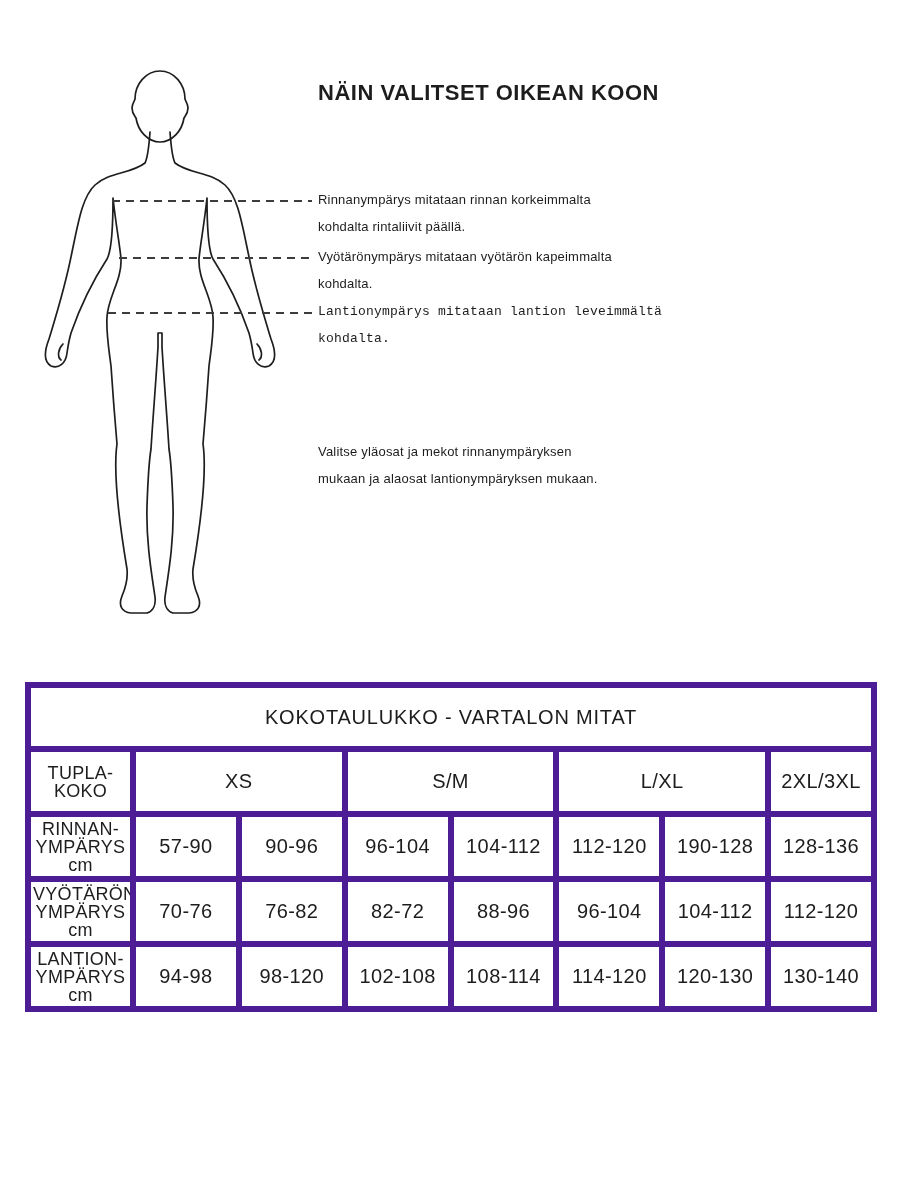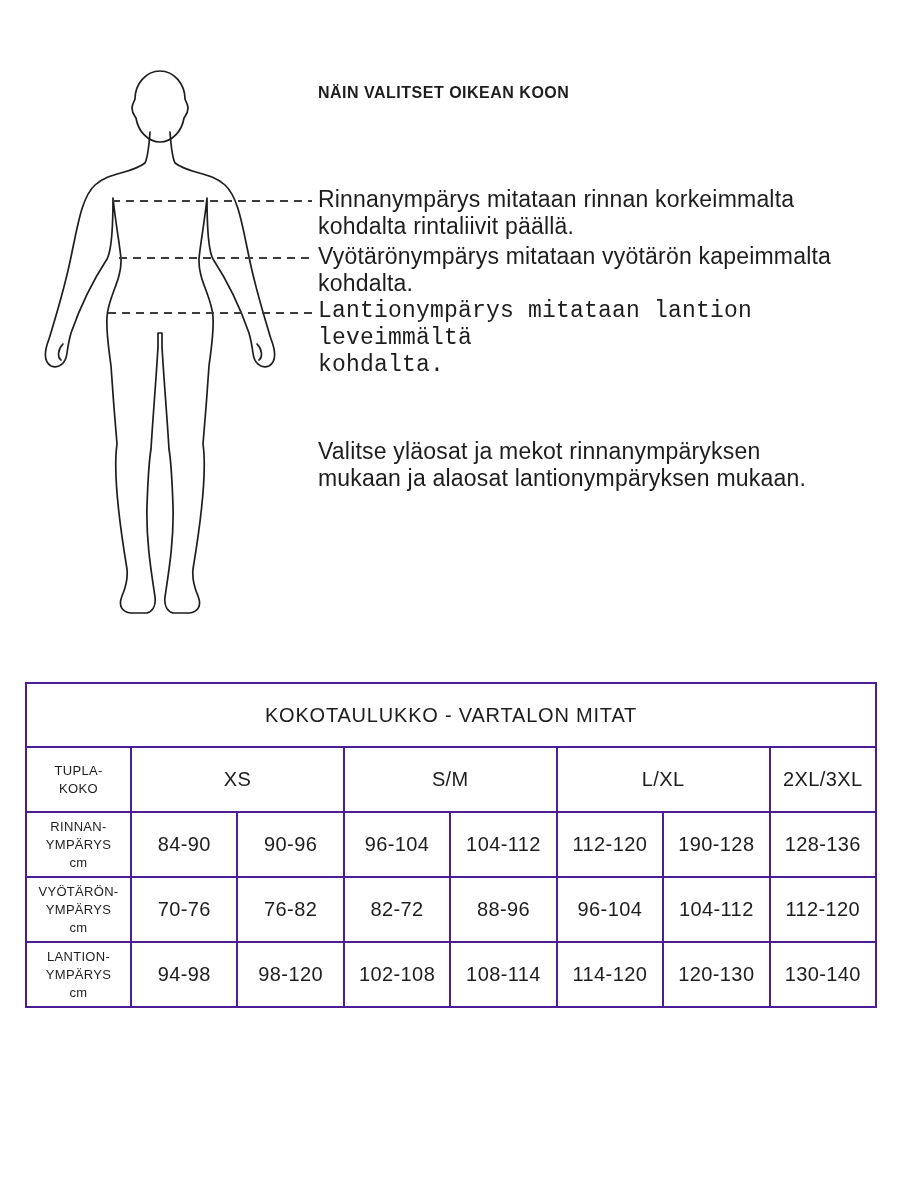--- a/index.html
+++ b/index.html
@@ -7,45 +7,45 @@
     position:relative;width:900px;height:1200px;background:#ffffff;
     font-family:"Liberation Sans", sans-serif;color:#1d1d1d;overflow:hidden;
   }
   
   .figure{position:absolute;left:0;top:0;}
   .figure path{fill:none;stroke:#1e1e1e;stroke-width:1.7;stroke-linecap:round;stroke-linejoin:round;}
   .figure line{stroke:#3c3c3c;stroke-width:2;stroke-dasharray:8 6;}
   
   .title{
     position:absolute;left:318px;top:78px;margin:0;
-    font-size:16px;font-weight:bold;letter-spacing:0.5px;line-height:30px;
+    font-size:22px;font-weight:bold;letter-spacing:0.5px;line-height:30px;
   }
   .para{
     position:absolute;left:318px;width:560px;margin:0;
-    font-size:23px;letter-spacing:0.2px;line-height:27px;white-space:pre-line;
+    font-size:13px;letter-spacing:0.2px;line-height:27px;white-space:pre-line;
   }
   .b1{top:186px;}
   .b2{top:243px;}
   .b3{top:298px;font-family:Liberation Mono, monospace;}
   .note{top:438px;}
   
   .size-table{
     position:absolute;left:25px;top:682px;width:852px;
     border-collapse:collapse;table-layout:fixed;
   }
   .size-table td{
-    border:2px solid #4c1d95;text-align:center;vertical-align:middle;
+    border:6px solid #4c1d95;text-align:center;vertical-align:middle;
     font-size:20px;letter-spacing:0.4px;padding:0 2px;overflow:hidden;
   }
   .size-table col.c0{width:105px;}
   .size-table tr{height:65px;}
   .size-table tr.r-title{height:64px;}
   .size-table td.tbl-title{font-size:20px;letter-spacing:0.8px;}
   .size-table td.lbl{
-    font-size:13px;letter-spacing:0.3px;line-height:18px;white-space:pre-line;
+    font-size:18px;letter-spacing:0.3px;line-height:18px;white-space:pre-line;
   }
 </style>
 </head>
 <body>
 
 <div class="page">
 
   <svg class="figure" width="330" height="650" viewBox="0 0 330 650" aria-hidden="true">
 
     <path d="M160,71
@@ -142,21 +142,21 @@
 KOKO</td>
       <td colspan="2">XS</td>
       <td colspan="2">S/M</td>
       <td colspan="2">L/XL</td>
       <td>2XL/3XL</td>
     </tr>
     <tr>
       <td class="lbl">RINNAN-
 YMPÄRYS
 cm</td>
-      <td>84-90</td>
+      <td>57-90</td>
       <td>90-96</td>
       <td>96-104</td>
       <td>104-112</td>
       <td>112-120</td>
       <td>190-128</td>
       <td>128-136</td>
     </tr>
     <tr>
       <td class="lbl">VYÖTÄRÖN-
 YMPÄRYS

